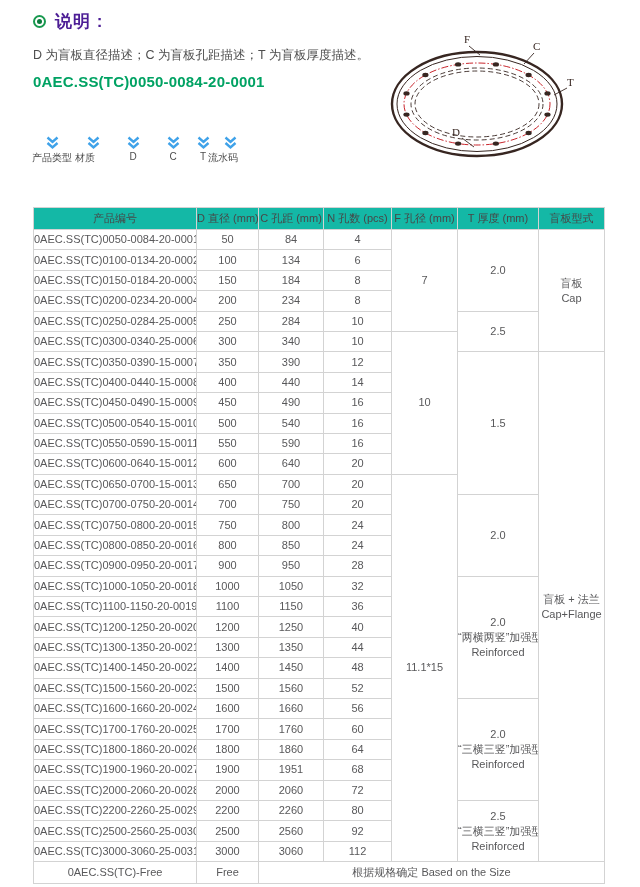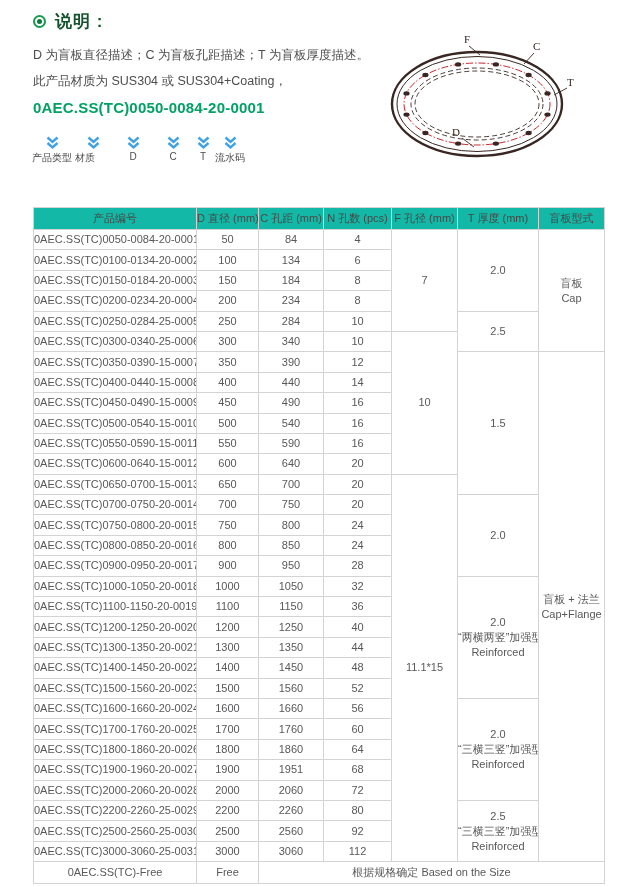--- a/index.html
+++ b/index.html
@@ -5,21 +5,21 @@
   html,body{margin:0;padding:0;background:#ffffff;}
   body{width:640px;height:887px;position:relative;overflow:hidden;
        font-family:"Liberation Sans","DejaVu Sans",sans-serif;color:#555;}
 
   
   .note{position:absolute;left:33px;top:10px;width:360px;}
   .note-title-row{display:flex;align-items:center;gap:9px;height:22px;}
   .bullet{width:13px;height:13px;border:2.5px solid #18994f;border-radius:50%;
           display:inline-flex;align-items:center;justify-content:center;box-sizing:border-box;}
   .bullet-inner{width:5px;height:5px;border-radius:50%;background:#0c7a3c;}
-  .note-title{font-size:17px;font-weight:bold;color:#14532d;letter-spacing:1px;}
+  .note-title{font-size:17px;font-weight:bold;color:#4c1d95;letter-spacing:1px;}
   .note p{margin:0;font-size:12.5px;color:#4d4d4d;line-height:18px;}
   .note .l1{margin-top:14px;}
   .note .l2{margin-top:8px;}
   .note .l3{margin-top:8px;}
   .code{margin-top:9px;font-size:15px;font-weight:bold;color:#00a263;letter-spacing:0.2px;}
   .chevrons{position:absolute;left:0;top:126px;width:320px;height:14px;}
   .chevrons svg{position:absolute;top:0;}
   .code-labels{position:absolute;left:0;top:141px;width:340px;height:14px;
                font-size:10px;color:#4d4d4d;}
   .code-labels span{position:absolute;transform:translateX(-50%);white-space:nowrap;}
@@ -43,21 +43,20 @@
 <body>
 
 <div class="note">
   <div class="note-title-row">
     <span class="bullet">
         <span class="bullet-inner"></span>
       </span>
     <span class="note-title">说明 :</span>
   </div>
   <p class="l1">D 为盲板直径描述；C 为盲板孔距描述；T 为盲板厚度描述。</p>
-  <p class="l2">此产品材质为 SUS304 或 SUS304+Coating，</p>
   <div class="code">0AEC.SS(TC)0050-0084-20-0001</div>
   <div class="chevrons" id="chevrons">
       <svg width="13" height="14" viewBox="0 0 13 14" style="left: 12.5px;">
         <polyline points="1.5,1.5 6.5,6 11.5,1.5" fill="none" stroke="#3fa2e9" stroke-width="2.4"></polyline>
         <polyline points="1.5,7 6.5,11.5 11.5,7" fill="none" stroke="#3fa2e9" stroke-width="2.4"></polyline>
       </svg>
       <svg width="13" height="14" viewBox="0 0 13 14" style="left: 53.5px;">
         <polyline points="1.5,1.5 6.5,6 11.5,1.5" fill="none" stroke="#3fa2e9" stroke-width="2.4"></polyline>
         <polyline points="1.5,7 6.5,11.5 11.5,7" fill="none" stroke="#3fa2e9" stroke-width="2.4"></polyline>
       </svg>
@@ -77,21 +76,21 @@
         <polyline points="1.5,1.5 6.5,6 11.5,1.5" fill="none" stroke="#3fa2e9" stroke-width="2.4"></polyline>
         <polyline points="1.5,7 6.5,11.5 11.5,7" fill="none" stroke="#3fa2e9" stroke-width="2.4"></polyline>
       </svg>
     </div>
   <div class="code-labels" id="code-labels">
       <span style="left: 19px;">产品类型</span>
       <span style="left: 52px;">材质</span>
       <span style="left: 100px;">D</span>
       <span style="left: 140px;">C</span>
       <span style="left: 170px;">T</span>
-      <span style="left: 197px;">流水码</span>
+      <span style="left: 190px;">流水码</span>
     </div>
 </div>
 
 <svg class="diagram" width="225" height="142" viewBox="0 0 225 142">
   <ellipse cx="94" cy="76" rx="85" ry="52" fill="none" stroke="#372621" stroke-width="2.4"></ellipse>
   <ellipse cx="94" cy="76" rx="80" ry="47.5" fill="none" stroke="#372621" stroke-width="1"></ellipse>
   <ellipse cx="94" cy="76" rx="73" ry="41" fill="none" stroke="#c9252c" stroke-width="1" stroke-dasharray="7 2 1.5 2"></ellipse>
   <ellipse cx="94" cy="76" rx="66" ry="36" fill="none" stroke="#372621" stroke-width="0.9" stroke-dasharray="5 3"></ellipse>
   <ellipse cx="94" cy="76" rx="62" ry="33" fill="none" stroke="#372621" stroke-width="0.9" stroke-dasharray="5 3"></ellipse>
   <g fill="#372621">

